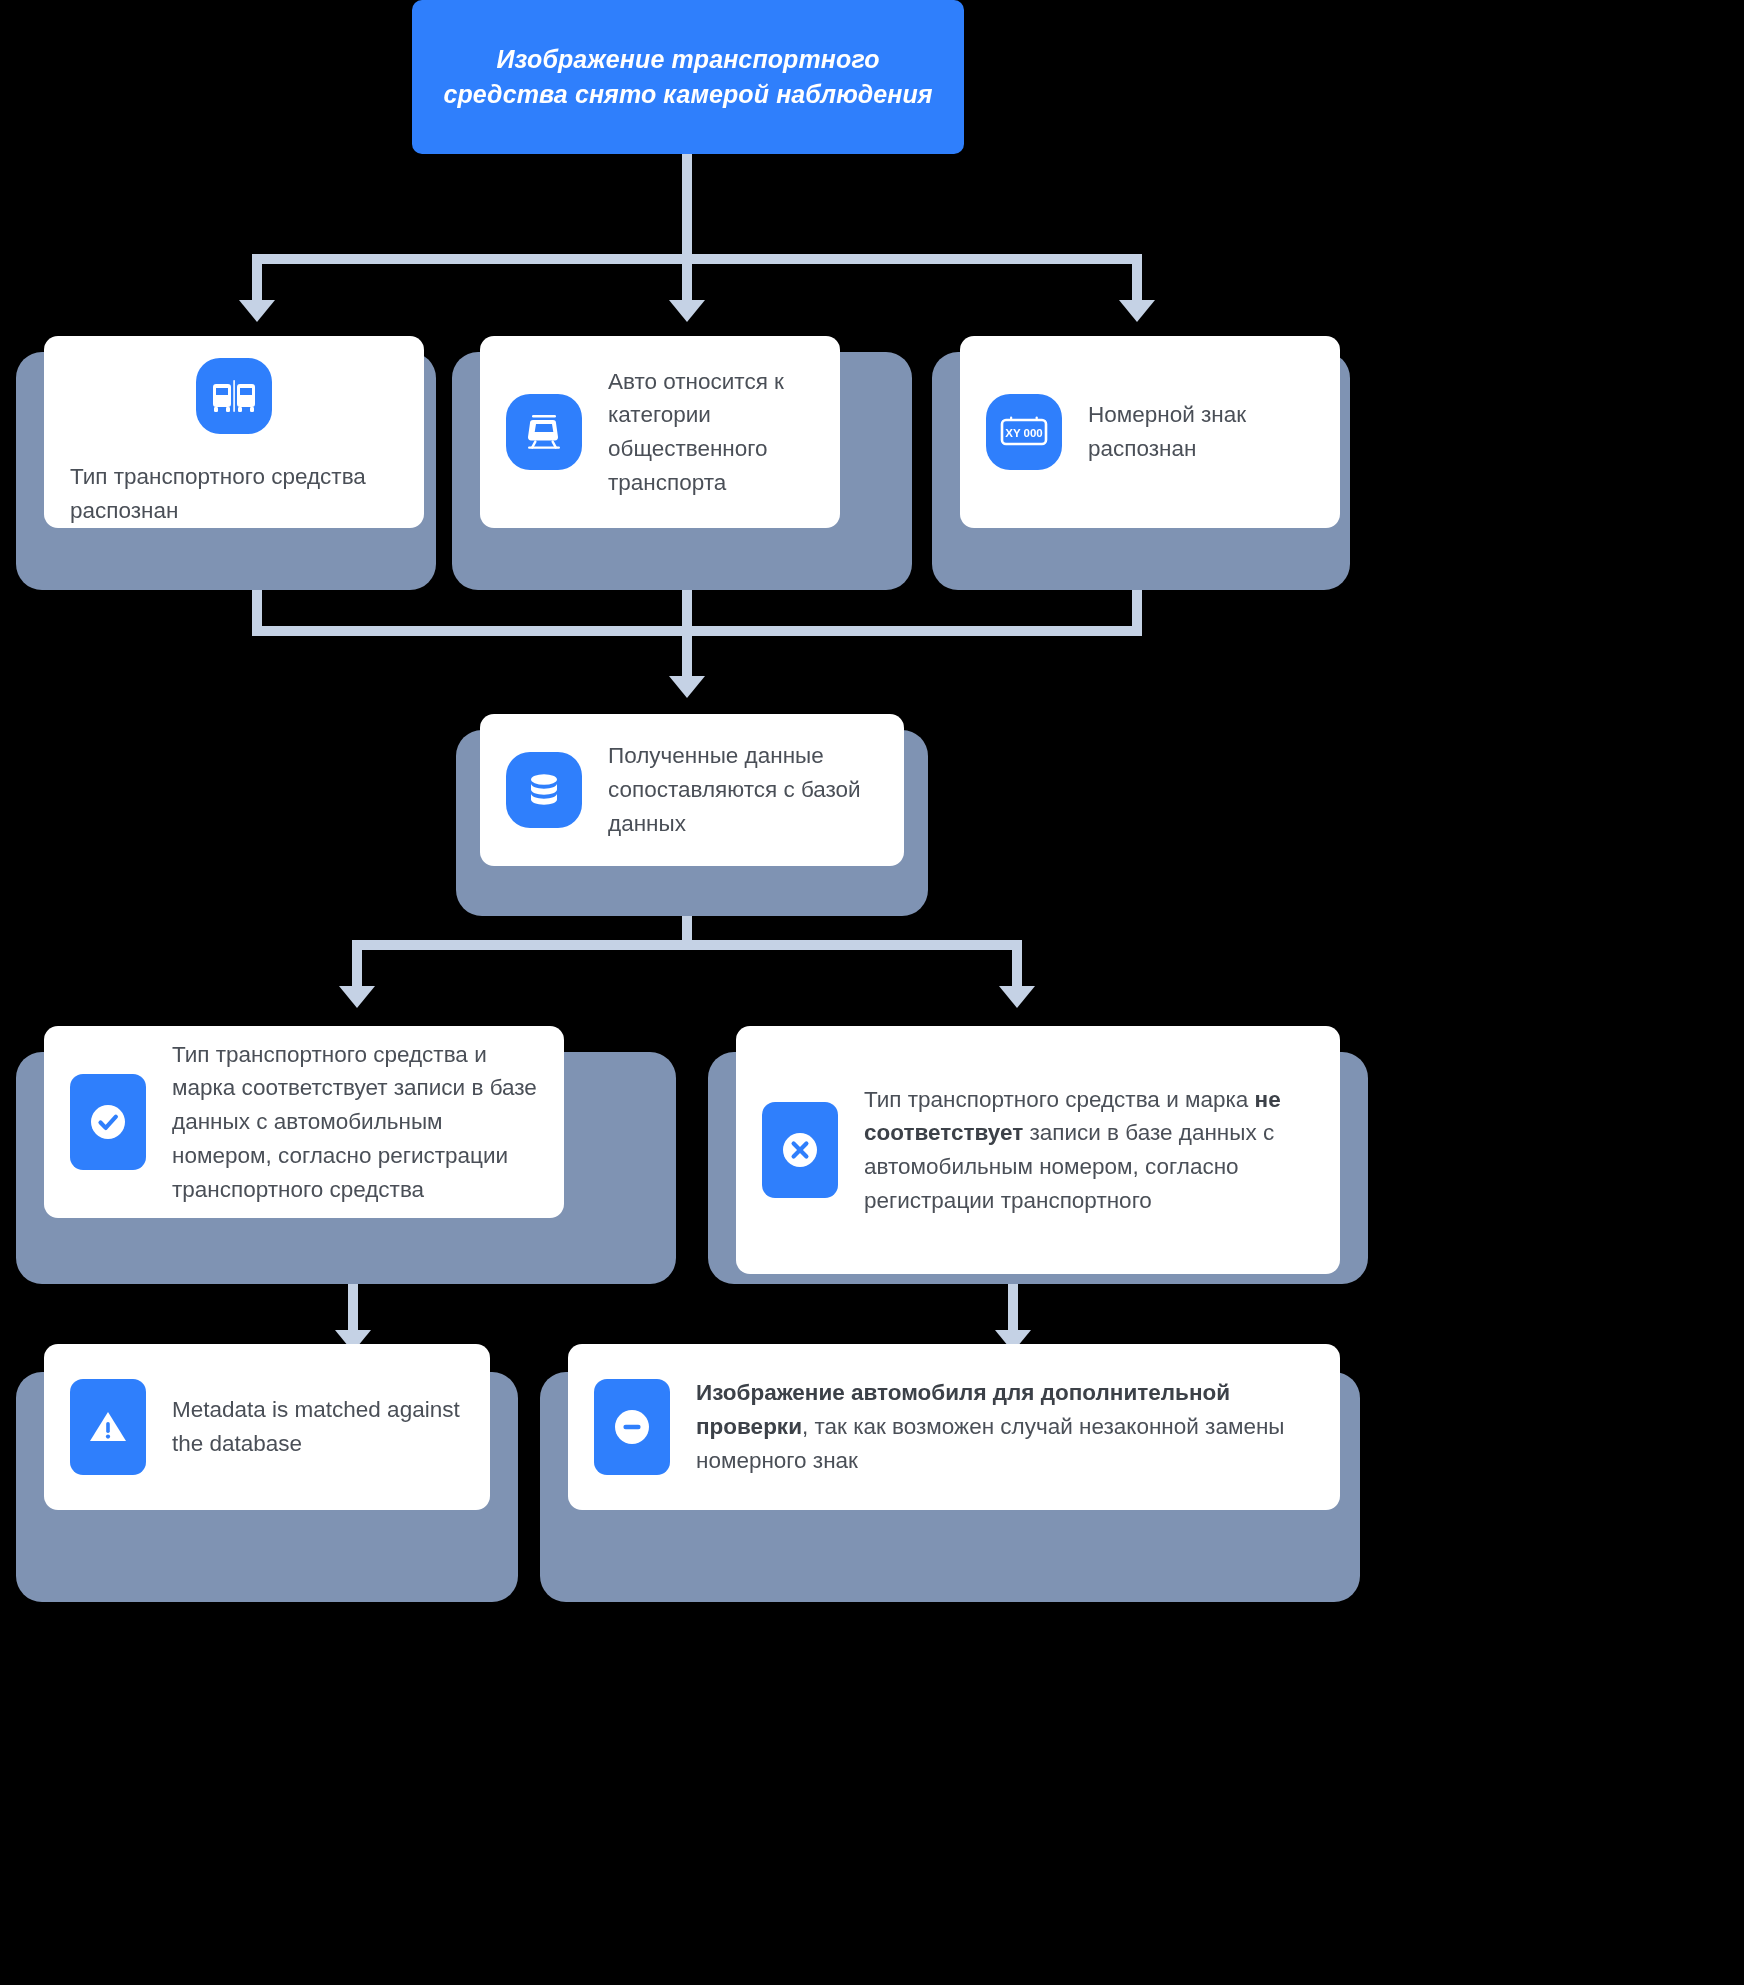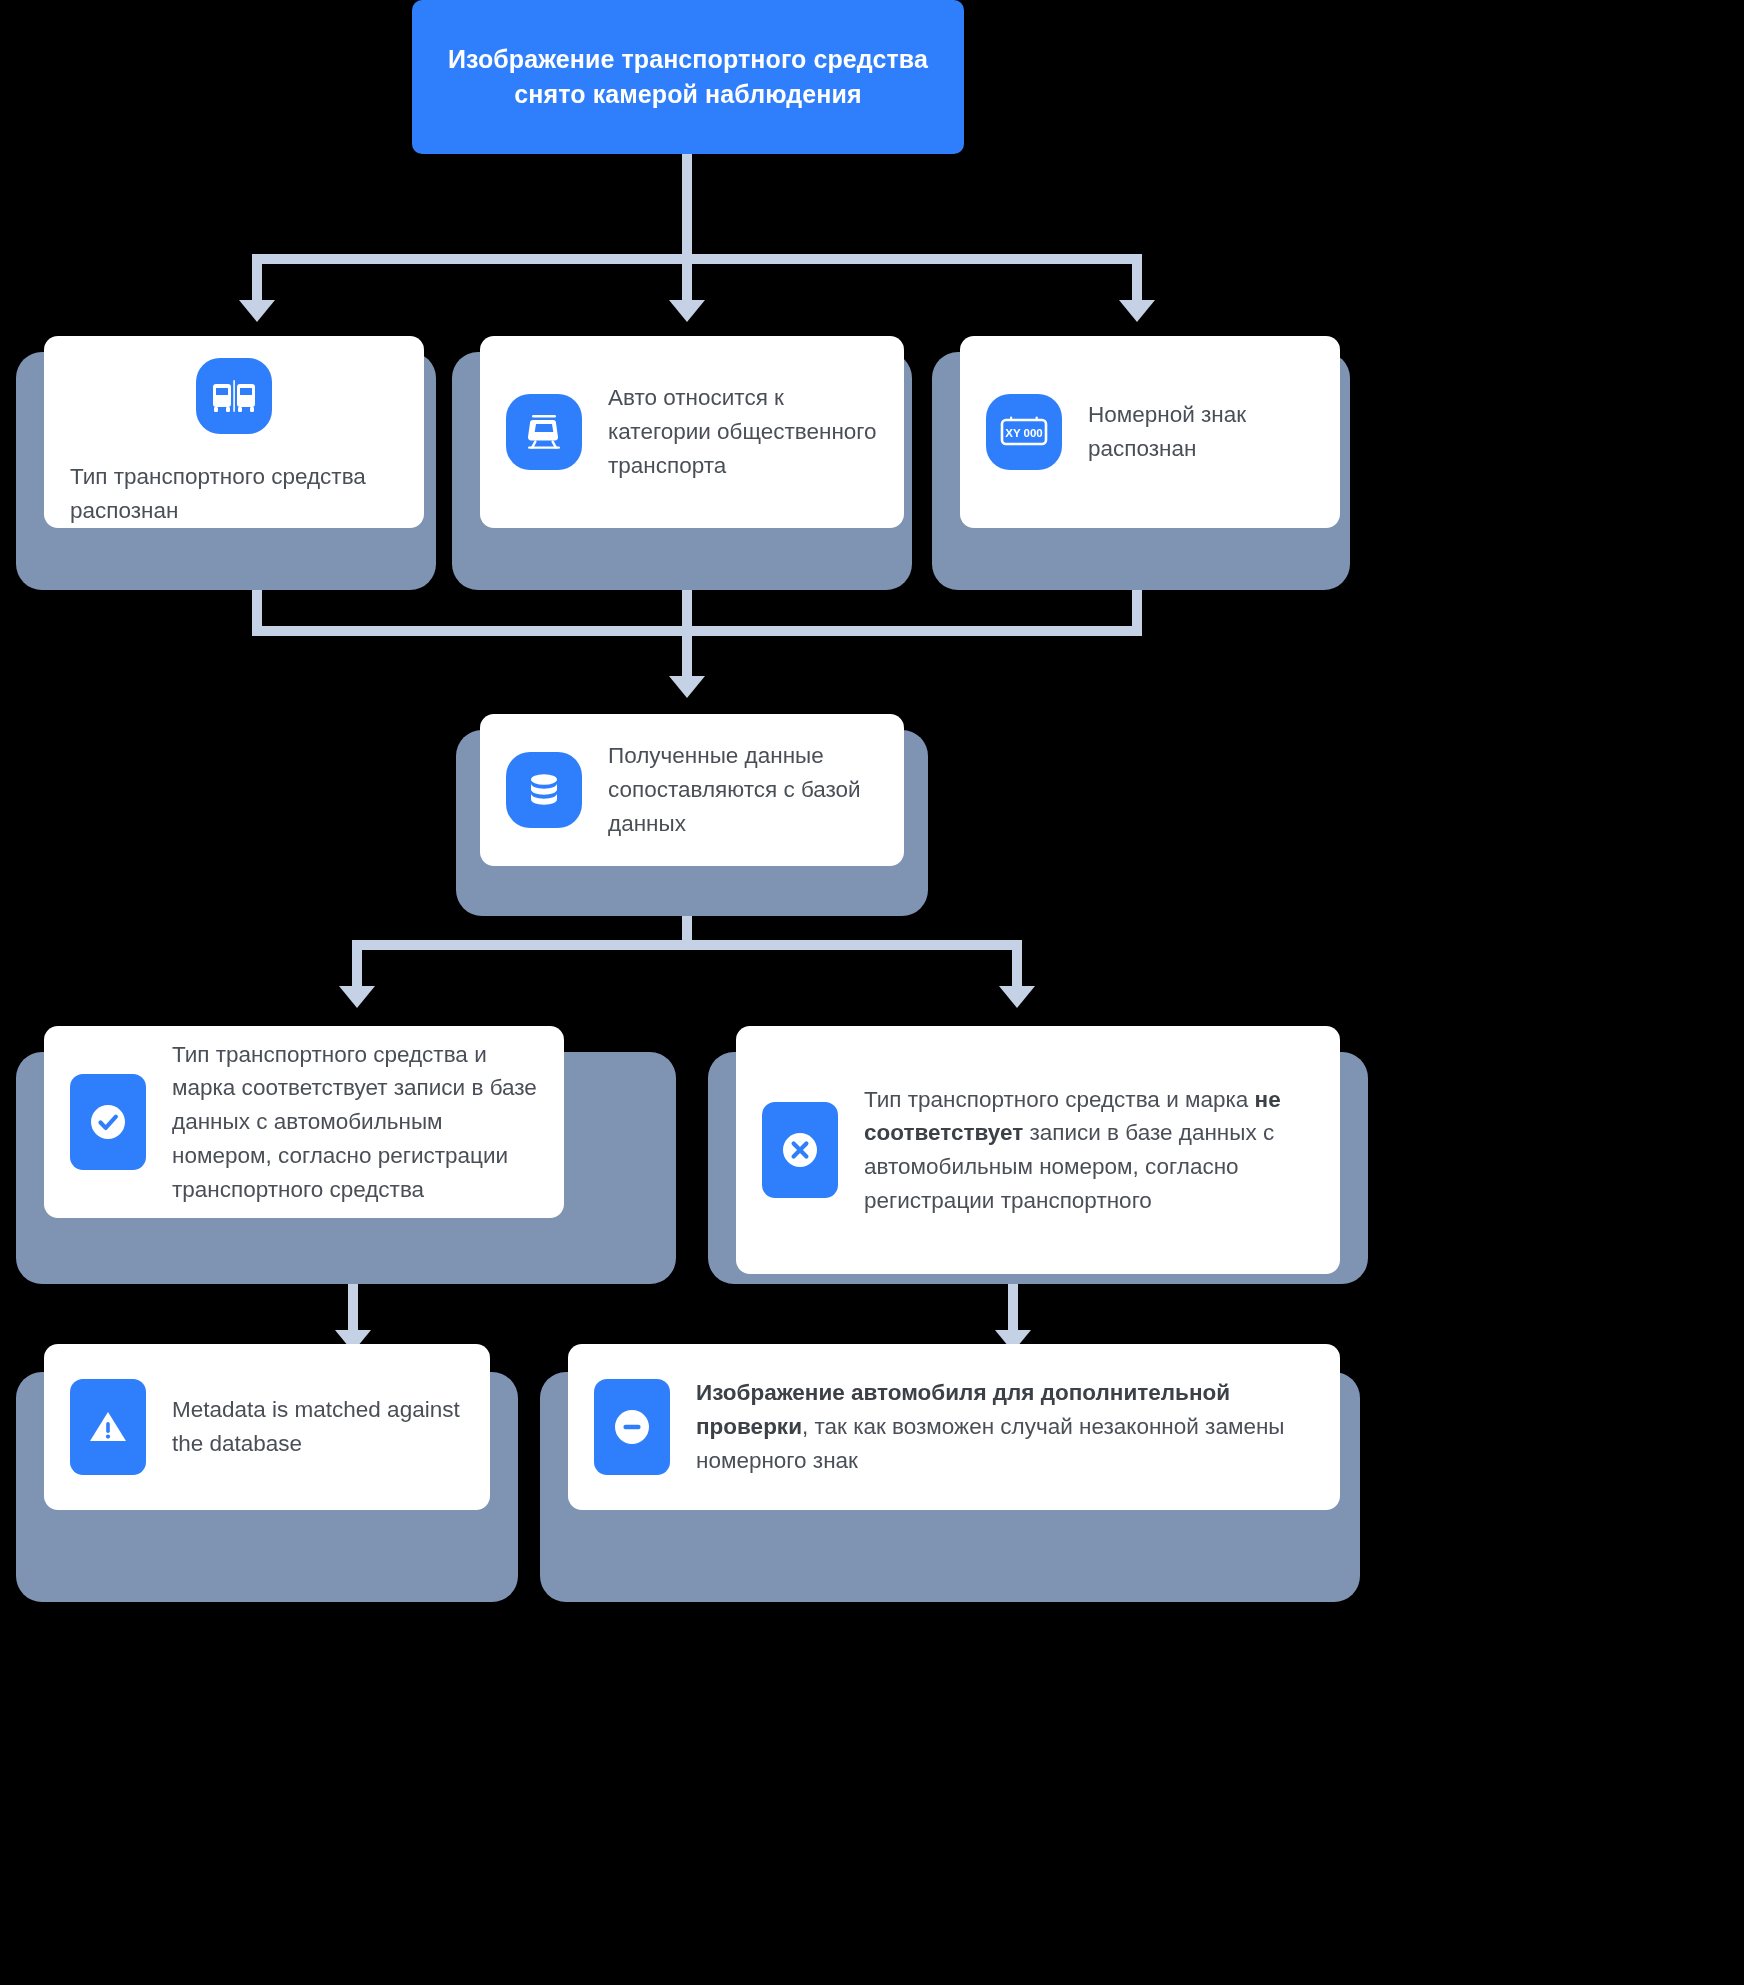--- a/index.html
+++ b/index.html
@@ -24,20 +24,21 @@
   
   .header-box {
     position: absolute;
     left: 412px; top: 0px;
     width: 552px; height: 154px;
     background: #2f7ffc;
     border-radius: 10px;
     display: flex; align-items: center; justify-content: center;
     text-align: center;
     padding: 0 26px;
+    font-style: italic;
   }
   .header-box .htxt {
     color: #ffffff;
     font-size: 25px;
     font-weight: bold;
     line-height: 1.42;
     letter-spacing: .1px;
   }
 
   
@@ -109,21 +110,21 @@
           <rect x="27" y="34" width="4" height="5" rx="1.2"></rect>
           <rect x="39" y="34" width="4" height="5" rx="1.2"></rect>
           <rect x="22.3" y="7" width="1.6" height="32" rx=".8"></rect>
         </g>
       </svg>
     </div>
     <div class="ctxt">Тип транспортного средства распознан</div>
   </div>
 
   <div class="shadow" style="left:452px; top:352px; width:460px; height:238px;"></div>
-  <div class="card" style="left:480px; top:336px; width:424px; height:192px;">
+  <div class="card" style="left:480px; top:336px; width:360px; height:192px;">
     <div class="ico">
       <svg width="46" height="46" viewBox="0 0 46 46">
         <g fill="#ffffff">
           <rect x="11" y="6" width="24" height="2.6" rx="1.3"></rect>
           <path d="M14 11 h18 a3 3 0 0 1 3 3 l2 14 a3 3 0 0 1 -3 3.4 h-24 a3 3 0 0 1 -3 -3.4 l2 -14 a3 3 0 0 1 3 -3 z
                    M15 15 h16 l1.3 8 h-18.6 z" fill-rule="evenodd"></path>
           <circle cx="18.5" cy="27" r="2.2"></circle>
           <circle cx="27.5" cy="27" r="2.2"></circle>
           <rect x="7" y="37.4" width="32" height="2.4" rx="1.2"></rect>
           <rect x="11.6" y="31" width="2.4" height="9" rx="1.2" transform="rotate(28 12.8 35.5)"></rect>

